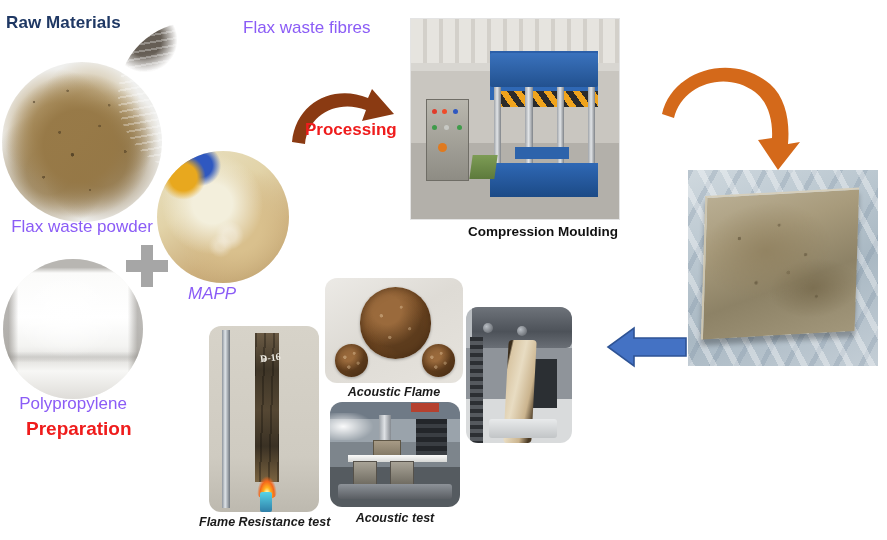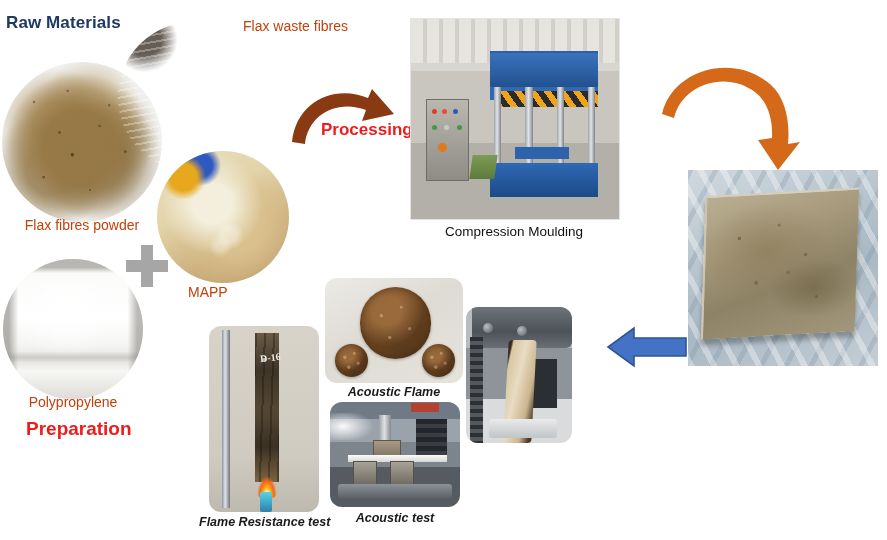--- a/index.html
+++ b/index.html
@@ -36,31 +36,31 @@
   }
   .heading-proc {
     font-size: 17px;
     font-weight: bold;
     color: #ef1c1c;
     white-space: nowrap;
   }
 
   
   .cap {
-    font-size: 14px;
-    color: #c2410c;
+    font-size: 17px;
+    color: #8b5cf6;
     white-space: nowrap;
     text-align: center;
   }
   .cap-bold {
     font-size: 13.5px;
-    font-weight: normal;
+    font-weight: bold;
     color: #111;
     white-space: nowrap;
-    text-align: center;
+    text-align: right;
   }
   .cap-ital {
     font-size: 12.5px;
     font-style: italic;
     font-weight: bold;
     color: #1a1a1a;
     white-space: nowrap;
     text-align: center;
   }
 
@@ -422,48 +422,48 @@
 </head>
 <body>
 
 <div id="canvas">
 
   <div class="abs heading-raw" style="left:6px; top:13px;">Raw Materials</div>
 
   <div class="circ" style="left:2px; top:62px; width:160px; height:160px;">
     <div class="tex-powder"></div>
   </div>
-  <div class="abs cap" style="left:2px; top:217px; width:160px;">Flax fibres powder</div>
+  <div class="abs cap" style="left:2px; top:217px; width:160px;">Flax waste powder</div>
 
   <div class="circ" style="left:118px; top:22px; width:150px; height:150px;">
     <div class="tex-fibre"></div>
   </div>
   <div class="abs cap" style="left:243px; top:18px;">Flax waste fibres</div>
 
   <div class="circ" style="left:157px; top:151px; width:132px; height:132px;">
     <div class="tex-mapp"></div>
   </div>
-  <div class="abs cap" style="left:188px; top:284px; width:130px; text-align:left;">MAPP</div>
+  <div class="abs cap" style="left:188px; top:284px; width:130px; text-align:left;font-style:italic;">MAPP</div>
 
   <div class="plus-sign" style="left:126px; top:245px; width:42px; height:42px;">
     <span class="plus-h"></span>
     <span class="plus-v"></span>
   </div>
 
   <div class="circ" style="left:3px; top:259px; width:140px; height:140px;">
     <div class="tex-pp"></div>
   </div>
   <div class="abs heading-red" style="left:26px; top:418px;">Preparation</div>
 
   <div class="abs cap" style="left:3px; top:394px; width:140px;">Polypropylene</div>
 
   <svg class="arrow-svg" style="left:286px; top:76px;" width="118" height="72" viewBox="0 0 118 72">
     <path d="M6 66 C10 26, 48 8, 82 22 L86 13 L108 38 L76 45 L80 34 C52 23, 22 38, 19 68 Z" fill="#8a3a12"></path>
   </svg>
-  <div class="abs heading-proc" style="left:305px; top:120px;margin-left:16px;">Processing</div>
+  <div class="abs heading-proc" style="left:305px; top:120px;">Processing</div>
 
   <div class="photo sq-frame" style="left:410px; top:18px; width:208px; height:200px; border:1px solid #e4e4e4;">
     <div class="tex-press">
       <div class="press-ceiling"></div>
       <div class="press-frame"></div>
       <div class="press-top"></div>
       <div class="press-hazard"></div>
       <div class="press-col" style="left:40%;"></div>
       <div class="press-col" style="left:55%;"></div>
       <div class="press-col" style="left:70%;"></div>

